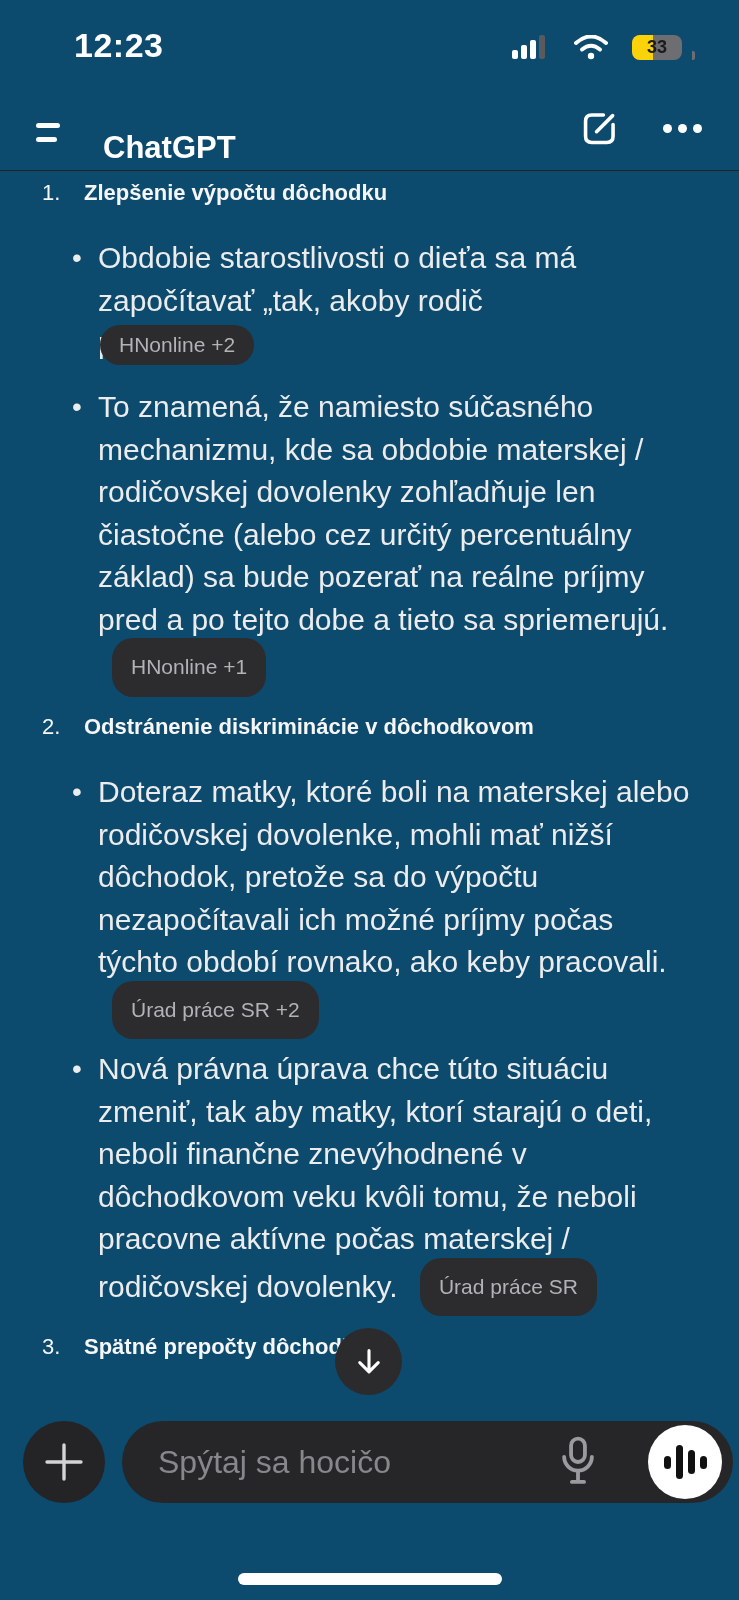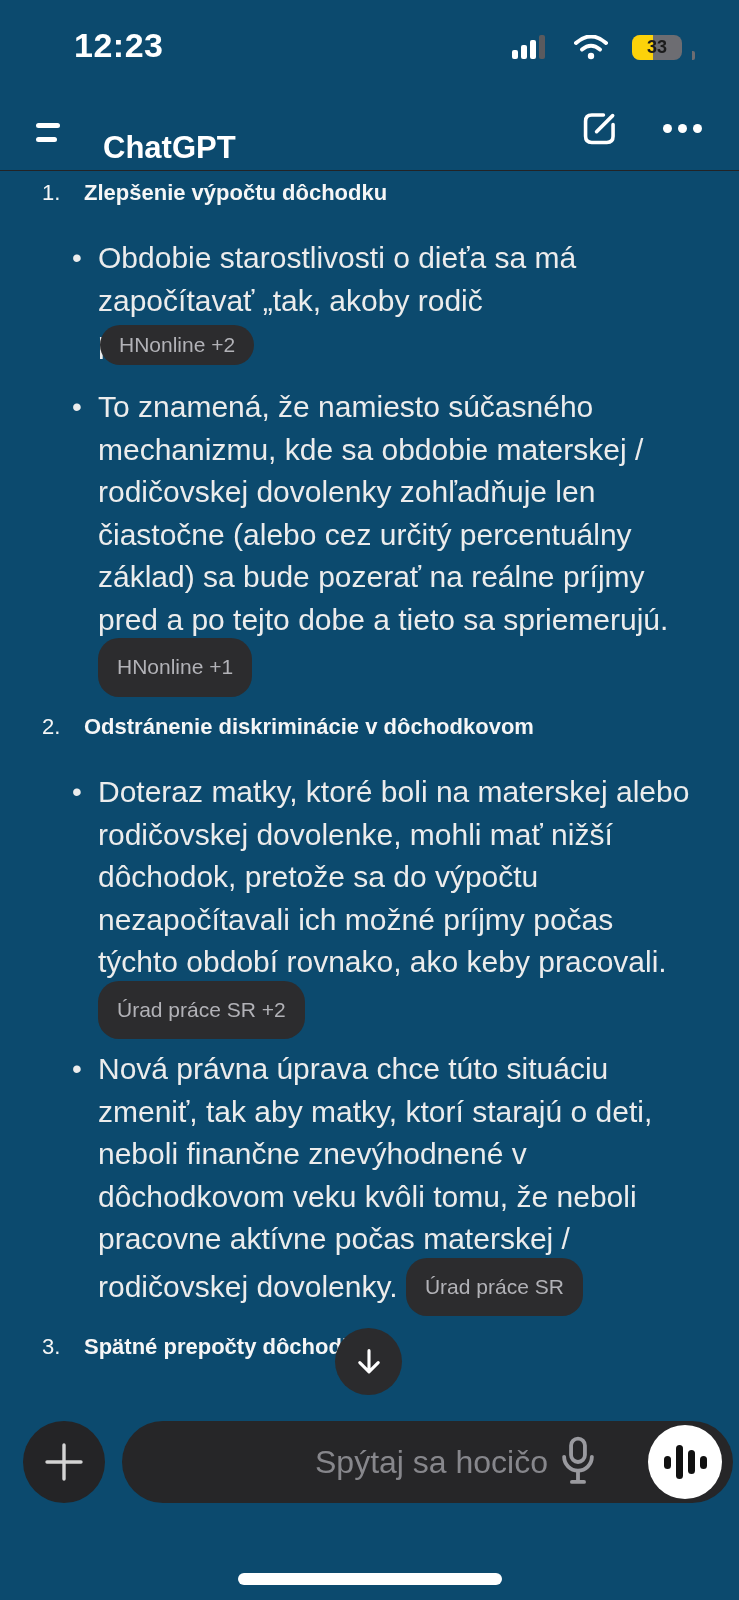--- a/index.html
+++ b/index.html
@@ -32,31 +32,31 @@
   .header-divider{ position:absolute; top:170px; left:0; right:0; height:1px; background:#232325; }
   
   .transcript{ position:absolute; inset:0; }
   .heading{ position:absolute; left:42px; font-size:22px; line-height:42px; color:#f6f6f6; white-space:nowrap; }
   .heading .num{ display:inline-block; width:42px; font-weight:500; }
   .heading .htext{ font-weight:700; }
   .bullet{ position:absolute; left:98px; font-size:30px; line-height:42.5px; color:#ececec; }
   .bullet .dot{ position:absolute; left:-26px; top:0; font-size:28px; color:#ececec; }
   .pill{ background:#2c2c2e; color:#b2b2b7; font-size:21px; border-radius:21px; padding:8px 19px; white-space:nowrap; }
   .pill-block{ position:absolute; left:100px; width:fit-content;text-align:right; }
-  .pill-inline{ display:inline-block; margin-left:0; transform:translateY(-3px); }
+  .pill-inline{ display:inline-block; margin-left:14px; transform:translateY(-3px); }
   
   .scroll-down{ position:absolute; left:335px; top:1328px; width:67px; height:67px; border-radius:50%;
     background:#2b2b2d; border:none; cursor:pointer; display:flex; align-items:center; justify-content:center; z-index:5; }
   
   .composer{ position:absolute; left:0; right:0; top:1421px; height:84px; }
   .plus-btn{ position:absolute; left:23px; top:0; width:82px; height:82px; border-radius:50%;
     background:#242426; border:none; cursor:pointer; display:flex; align-items:center; justify-content:center; }
   .input-pill{ position:absolute; left:122px; top:0; width:611px; height:82px; border-radius:41px; background:#262628; }
   .msg-input{ position:absolute; left:36px; top:0; width:390px; height:82px; background:transparent; border:none; outline:none;
-    font-family:"Liberation Sans","DejaVu Sans",sans-serif; font-size:32px; color:#ececec;text-align:right; }
+    font-family:"Liberation Sans","DejaVu Sans",sans-serif; font-size:32px; color:#ececec; }
   .msg-input::placeholder{ color:#87878c; }
   .mic-btn{ position:absolute; left:428px; top:13px; width:56px; height:56px; background:none; border:none; cursor:pointer;
     display:flex; align-items:center; justify-content:center; }
   .voice-btn{ position:absolute; left:526px; top:4px; width:74px; height:74px; border-radius:50%; background:#fff; border:none;
     cursor:pointer; display:flex; align-items:center; justify-content:center; gap:5px; }
   .voice-btn i{ display:block; width:7px; border-radius:4px; background:#111; }
   .home-indicator{ position:absolute; left:238px; top:1573px; width:264px; height:12px; border-radius:6px; background:#fff; }
   svg{ display:block; }
 </style>
 </head>

